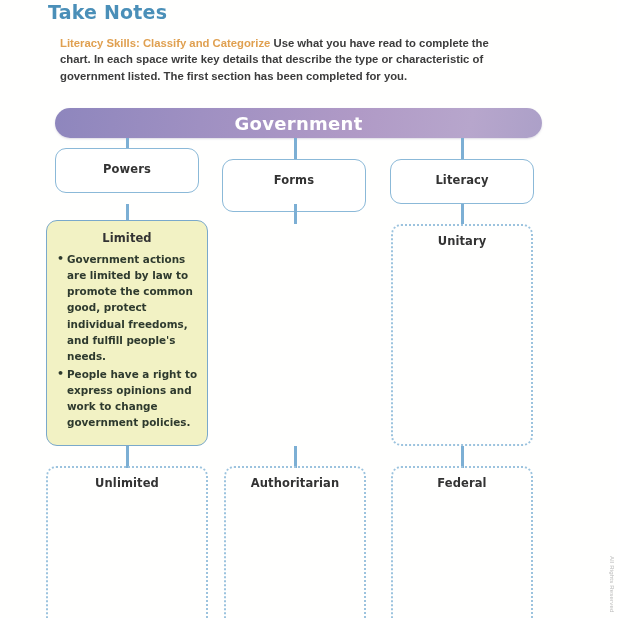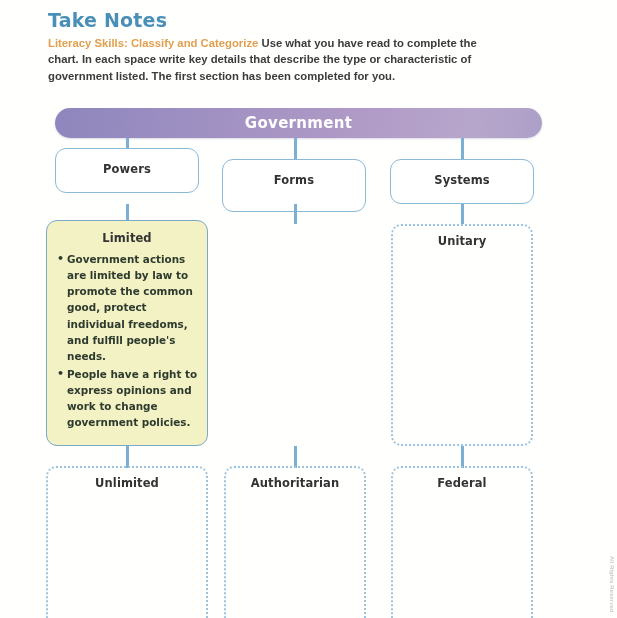--- a/index.html
+++ b/index.html
@@ -28,29 +28,29 @@
     left: 48px;
     top: 2px;
     width: 500px;
   }
   .take-notes-title {
     font-family: "DejaVu Sans", sans-serif;
     font-size: 19px;
     font-weight: bold;
     color: #4a8fb8;
     letter-spacing: 0.2px;
-    margin: 8px 0 4px 0;
+    margin: 0 0 4px 0;
     line-height: 1.1;
   }
   .intro-para {
     font-size: 11.3px;
     line-height: 1.45;
     color: #3c3c3c;
     font-weight: bold;
-    margin: 0;
+    margin: 12px;
     width: 430px;
   }
   .literacy-skills {
     color: #e0a050;
     font-weight: bold;
   }
 
   
   .chart {
     position: absolute;
@@ -70,21 +70,21 @@
     background: linear-gradient(100deg, #8e86bd 0%, #9f90c2 30%, #b09ac6 62%, #b7a6cc 85%, #aca0c8 100%);
     box-shadow: 0 1px 2px rgba(120,110,150,0.25);
   }
   .banner-label {
     position: absolute;
     inset: 0;
     display: flex;
     align-items: center;
     justify-content: center;
     color: #ffffff;
-    font-size: 15px;
+    font-size: 18px;
     font-weight: bold;
     letter-spacing: 0.3px;
     font-family: "DejaVu Sans", sans-serif;
   }
 
   .connector {
     position: absolute;
     width: 3px;
     background: #7cafd4;
   }
@@ -183,21 +183,21 @@
     <div class="connector" style="left:294px; top:30px; height:21px;"></div>
     <div class="connector" style="left:461px; top:30px; height:21px;"></div>
 
     <div class="node solid" style="left:55px; top:40px; width:144px; height:45px;">
       <span class="node-label">Powers</span>
     </div>
     <div class="node solid" style="left:222px; top:51px; width:144px; height:53px;">
       <span class="node-label">Forms</span>
     </div>
     <div class="node solid" style="left:390px; top:51px; width:144px; height:45px;">
-      <span class="node-label">Systems</span>
+      <span class="node-label">Literacy</span>
     </div>
 
     <div class="connector" style="left:126px; top:96px; height:20px;"></div>
     <div class="connector" style="left:294px; top:96px; height:20px;"></div>
     <div class="connector" style="left:461px; top:96px; height:20px;"></div>
 
     <div class="node filled" style="left:46px; top:112px; width:162px; height:226px;">
       <span class="node-label">Limited</span>
       <ul class="bullet-list">
         <li>Government actions are limited by law to promote the common good, protect individual freedoms, and fulfill people's needs.</li>

